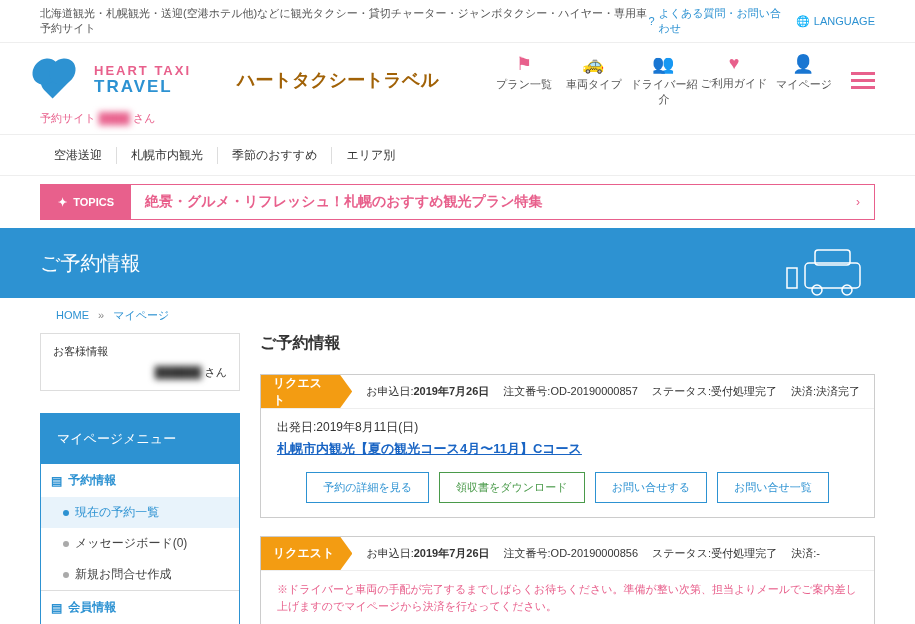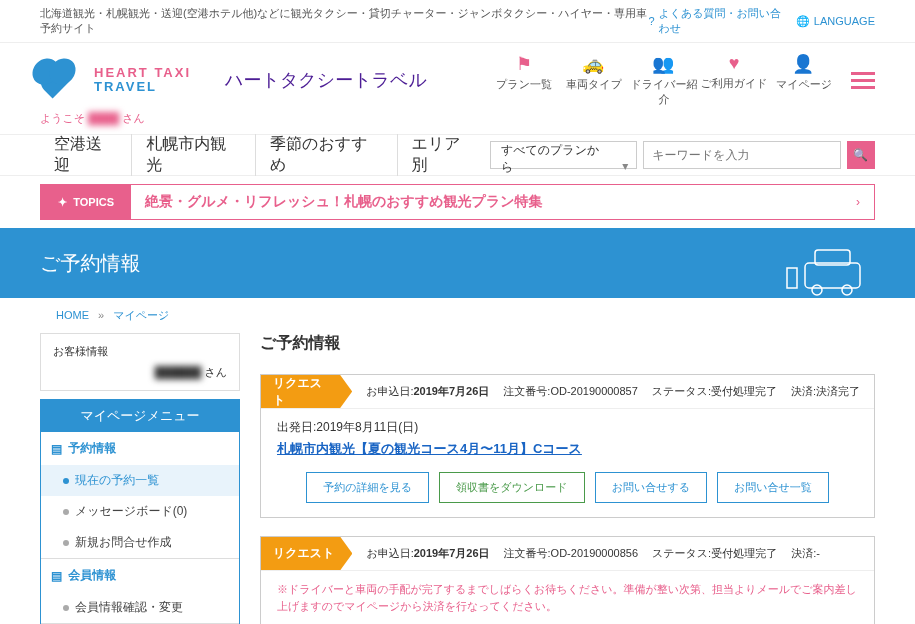--- a/index.html
+++ b/index.html
@@ -9,34 +9,34 @@
 .topbar { display: flex; justify-content: space-between; align-items: center; padding: 6px 40px; border-bottom: 1px solid #eee; font-size: 11px; color: #555; }
 .topbar-right { display: flex; gap: 14px; align-items: center; }
 .toplink { display: flex; align-items: center; gap: 4px; color: #2d92d2; cursor: pointer; }
 
 .header { display: flex; align-items: center; padding: 10px 40px 0; position: relative; }
 .logo-wrap { display: flex; align-items: center; gap: 26px; }
 .heart { width: 28px; height: 24px; background: #2d92d2; border-radius: 50% 50% 0 0; position: relative; transform: rotate(-45deg); }
 .heart::before, .heart::after { content:""; position:absolute; width:28px; height:24px; background:#2d92d2; border-radius:50%; }
 .heart::before { top:-12px; left:0; } .heart::after { top:0; left:12px; }
 .logo-text { color: #e8608c; font-weight: bold; font-size: 13px; line-height: 1.1; letter-spacing: 2px; }
-.logo-text .t { color:#2d92d2; font-size: 13px; }
-.logo-jp { color: #4c1d95; font-size: 18px; font-weight: 400; margin-left:8px; }
+.logo-text .t { color:#2d92d2; font-size: 17px; }
+.logo-jp { color: #a16207; font-size: 18px; font-weight: 700; margin-left:20px; }
 
 .gnav { display:flex; margin-left:auto; gap: 0; }
 .gnav-item { width: 70px; text-align:center; font-size:11px; color:#555; cursor:pointer; }
 .gnav-item .ic { font-size:18px; color:#e8608c; display:block; margin-bottom:2px; }
 .hamburger { width:24px; margin-left:12px; cursor:pointer; }
 .hamburger div { height:3px; background:#e8608c; margin:4px 0; }
 
 .welcome { padding: 4px 40px 8px; color:#e8608c; font-size:11px; }
 .welcome .blur { filter: blur(3px); }
 
 .catbar { display:flex; align-items:center; padding: 0 40px; border-top:1px solid #eee; border-bottom:1px solid #eee; height:42px; }
-.catlink { padding: 0 14px; border-right:1px solid #ddd; font-size:16px; color:#333; cursor:pointer; }
+.catlink { padding: 0 14px; border-right:1px solid #ddd; font-size:12px; color:#333; cursor:pointer; }
 .catlink:last-of-type { border-right:none; }
 .search-wrap { margin-left:auto; display:flex; align-items:center; gap:6px; }
 .select { height:28px; padding:0 26px 0 10px; border:1px solid #ccc; font-size:12px; position:relative; background:#fff; }
 .select::after { content:"▾"; position:absolute; right:8px; color:#888; }
 .kw { height:28px; width:200px; border:1px solid #ccc; padding:0 8px; font-size:12px; }
 .sbtn { width:28px; height:28px; background:#e8608c; color:#fff; display:flex; align-items:center; justify-content:center; cursor:pointer; }
 
 .topics { margin: 8px 40px 0; border:1px solid #e8608c; display:flex; align-items:center; height:36px; }
 .topics-badge { width:90px; height:100%; background:#e8608c; color:#fff; display:flex; align-items:center; justify-content:center; gap:6px; font-size:11px; font-weight:bold; }
 .topics-text { flex:1; padding:0 14px; color:#e8608c; font-size:14px; font-weight:bold; }
@@ -44,25 +44,25 @@
 
 .hero { background:#2d92d2; color:#fff; margin-top:8px; height:70px; position:relative; overflow:hidden; }
 .hero h1 { font-size:20px; font-weight:normal; padding:22px 40px; }
 .hero svg { position:absolute; right:40px; bottom:0; }
 
 .crumbs { padding:10px 56px; font-size:11px; }
 .crumbs a { color:#2d92d2; } .crumbs span.sep { color:#888; margin:0 6px; }
 
 .content { display:flex; padding:0 40px 40px; gap:20px; }
 .side { width:200px; flex-shrink:0; }
-.side-box { border:1px solid #ddd; padding:10px 12px; margin-bottom:8px; font-size:11px; }
+.side-box { border:1px solid #ddd; padding:10px 12px; margin-bottom:22px; font-size:11px; }
 .side-box .name { text-align:right; margin-top:6px; }
 .side-box .name .blur { filter:blur(3px); }
 .menu { border:1px solid #2d92d2; }
-.menu-h { background:#2d92d2; color:#fff; text-align:center; padding:7px; font-size:13px; }
+.menu-h { background:#2d92d2; color:#fff; padding:16px; font-size:13px; }
 .menu-sec { border-bottom:1px solid #ddd; }
 .menu-sec-h { padding:8px 10px; color:#2d92d2; font-weight:bold; font-size:12px; display:flex; align-items:center; gap:6px; }
 .menu-item { padding:7px 10px 7px 22px; font-size:12px; color:#444; cursor:pointer; display:flex; align-items:center; gap:6px; }
 .menu-item.active { background:#e8f3fb; color:#2d92d2;font-family:Liberation Serif, serif; }
 .bullet { width:6px; height:6px; border-radius:50%; background:#aaa; }
 .menu-item.active .bullet { background:#2d92d2; }
 
 .main { flex:1; }
 .page-title { font-size:16px; font-weight:bold; margin-bottom:14px; padding-bottom:6px; }
 
@@ -110,37 +110,30 @@
       <div class="gnav-item"><span class="ic">👤</span><span>マイページ</span></div>
     </div>
   <div class="hamburger">
       <div></div>
       <div></div>
       <div></div>
     </div>
 </div>
 
 <div class="welcome">
-  <span>ようこそ</span> <span class="blur">████</span> <span>さん</span>
+  <span>予約サイト</span> <span class="blur">████</span> <span>さん</span>
 </div>
 
 <div class="catbar">
   <div id="cats" style="display:flex">
       <div class="catlink">空港送迎</div>
       <div class="catlink">札幌市内観光</div>
       <div class="catlink">季節のおすすめ</div>
       <div class="catlink">エリア別</div>
     </div>
-  <div class="search-wrap">
-    <div class="select">すべてのプランから</div>
-    <input class="kw" placeholder="キーワードを入力" style="">
-    <div class="sbtn">
-        <span>🔍</span>
-      </div>
-  </div>
 </div>
 
 <div class="topics">
   <div class="topics-badge">
       <span>✦</span>
       <span>TOPICS</span>
     </div>
   <div class="topics-text">絶景・グルメ・リフレッシュ！札幌のおすすめ観光プラン特集</div>
   <div class="topics-arrow">›</div>
 </div>

